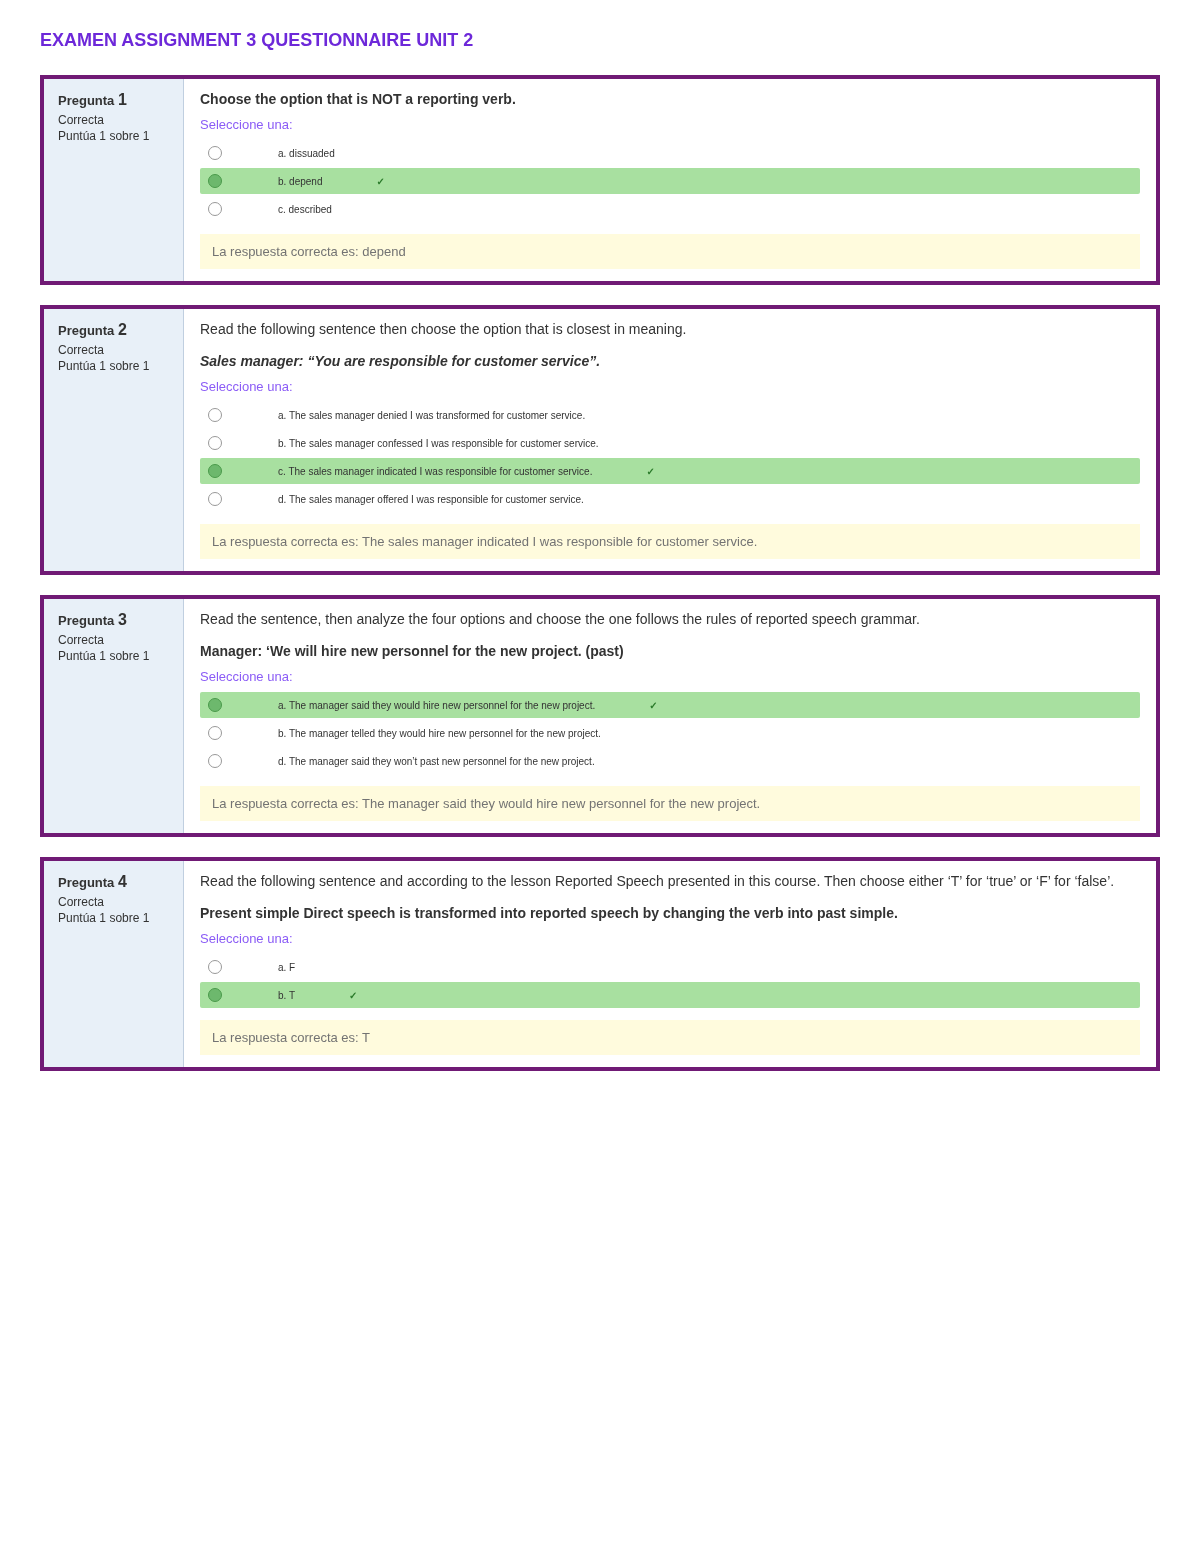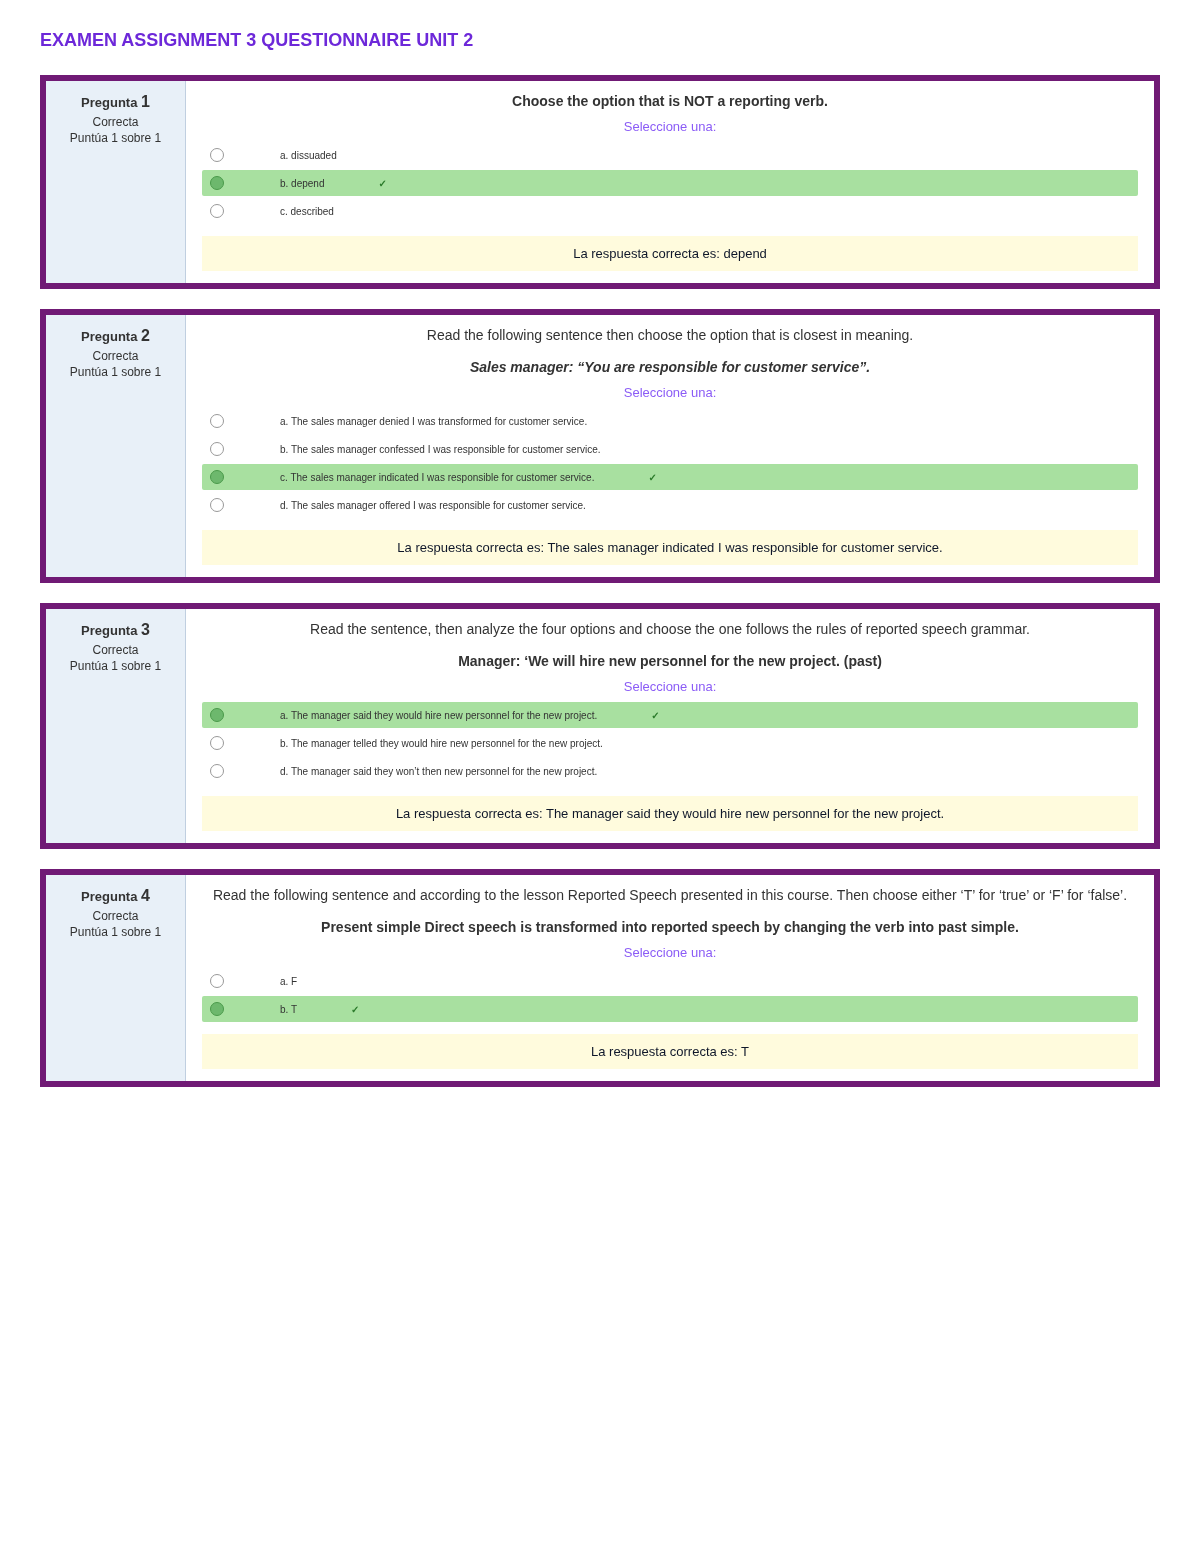--- a/index.html
+++ b/index.html
@@ -11,24 +11,23 @@
       padding: 30px 40px;
     }
     h1.page-title {
       font-size: 18px;
       font-weight: bold;
       margin-bottom: 24px;
       color: #6d28d9;
     }
     .question-block {
       display: flex;
-      border: 6px solid #701a75;
+      border: 4px solid #701a75;
       margin-bottom: 20px;
       background: #fff;
-      text-align: center;
     }
     .question-meta {
       width: 140px;
       min-width: 140px;
       background: #e8f0f8;
       padding: 12px 14px;
       border-right: 1px solid #c0cfe0;
     }
     .question-meta .pregunta {
       font-weight: bold;
@@ -96,21 +95,21 @@
       color: #2a7a2a;
       font-weight: bold;
       margin-left: 6px;
     }
     .respuesta-correcta {
       margin-top: 12px;
       background: #fffbdd;
       border: none;
       padding: 10px 12px;
       font-size: 13px;
-      color: #0f172a;
+      color: #737373;
     }
   </style>
 </head>
 <body>
 
 <h1 class="page-title">EXAMEN ASSIGNMENT 3 QUESTIONNAIRE UNIT 2</h1>
 
 <div id="questions-container">
     <div class="question-block">
       <div class="question-meta">
@@ -179,21 +178,21 @@
           <span class="radio-circle selected"></span>
           <span>a. The manager said they would hire new personnel for the new project.</span>
           <span class="checkmark"> ✓</span>
         </div>
         <div class="option-row">
           <span class="radio-circle"></span>
           <span>b. The manager telled they would hire new personnel for the new project.</span>
         </div>
         <div class="option-row">
           <span class="radio-circle"></span>
-          <span>d. The manager said they won’t then new personnel for the new project.</span>
+          <span>d. The manager said they won’t past new personnel for the new project.</span>
         </div>
         <div class="respuesta-correcta">La respuesta correcta es: The manager said they would hire new personnel for the new project.</div>
       </div>
     </div>
     <div class="question-block">
       <div class="question-meta">
     <div class="pregunta">Pregunta <span>4</span></div>
     <div class="correcta">Correcta</div>
     <div class="puntua">Puntúa 1 sobre 1</div>
   </div>

